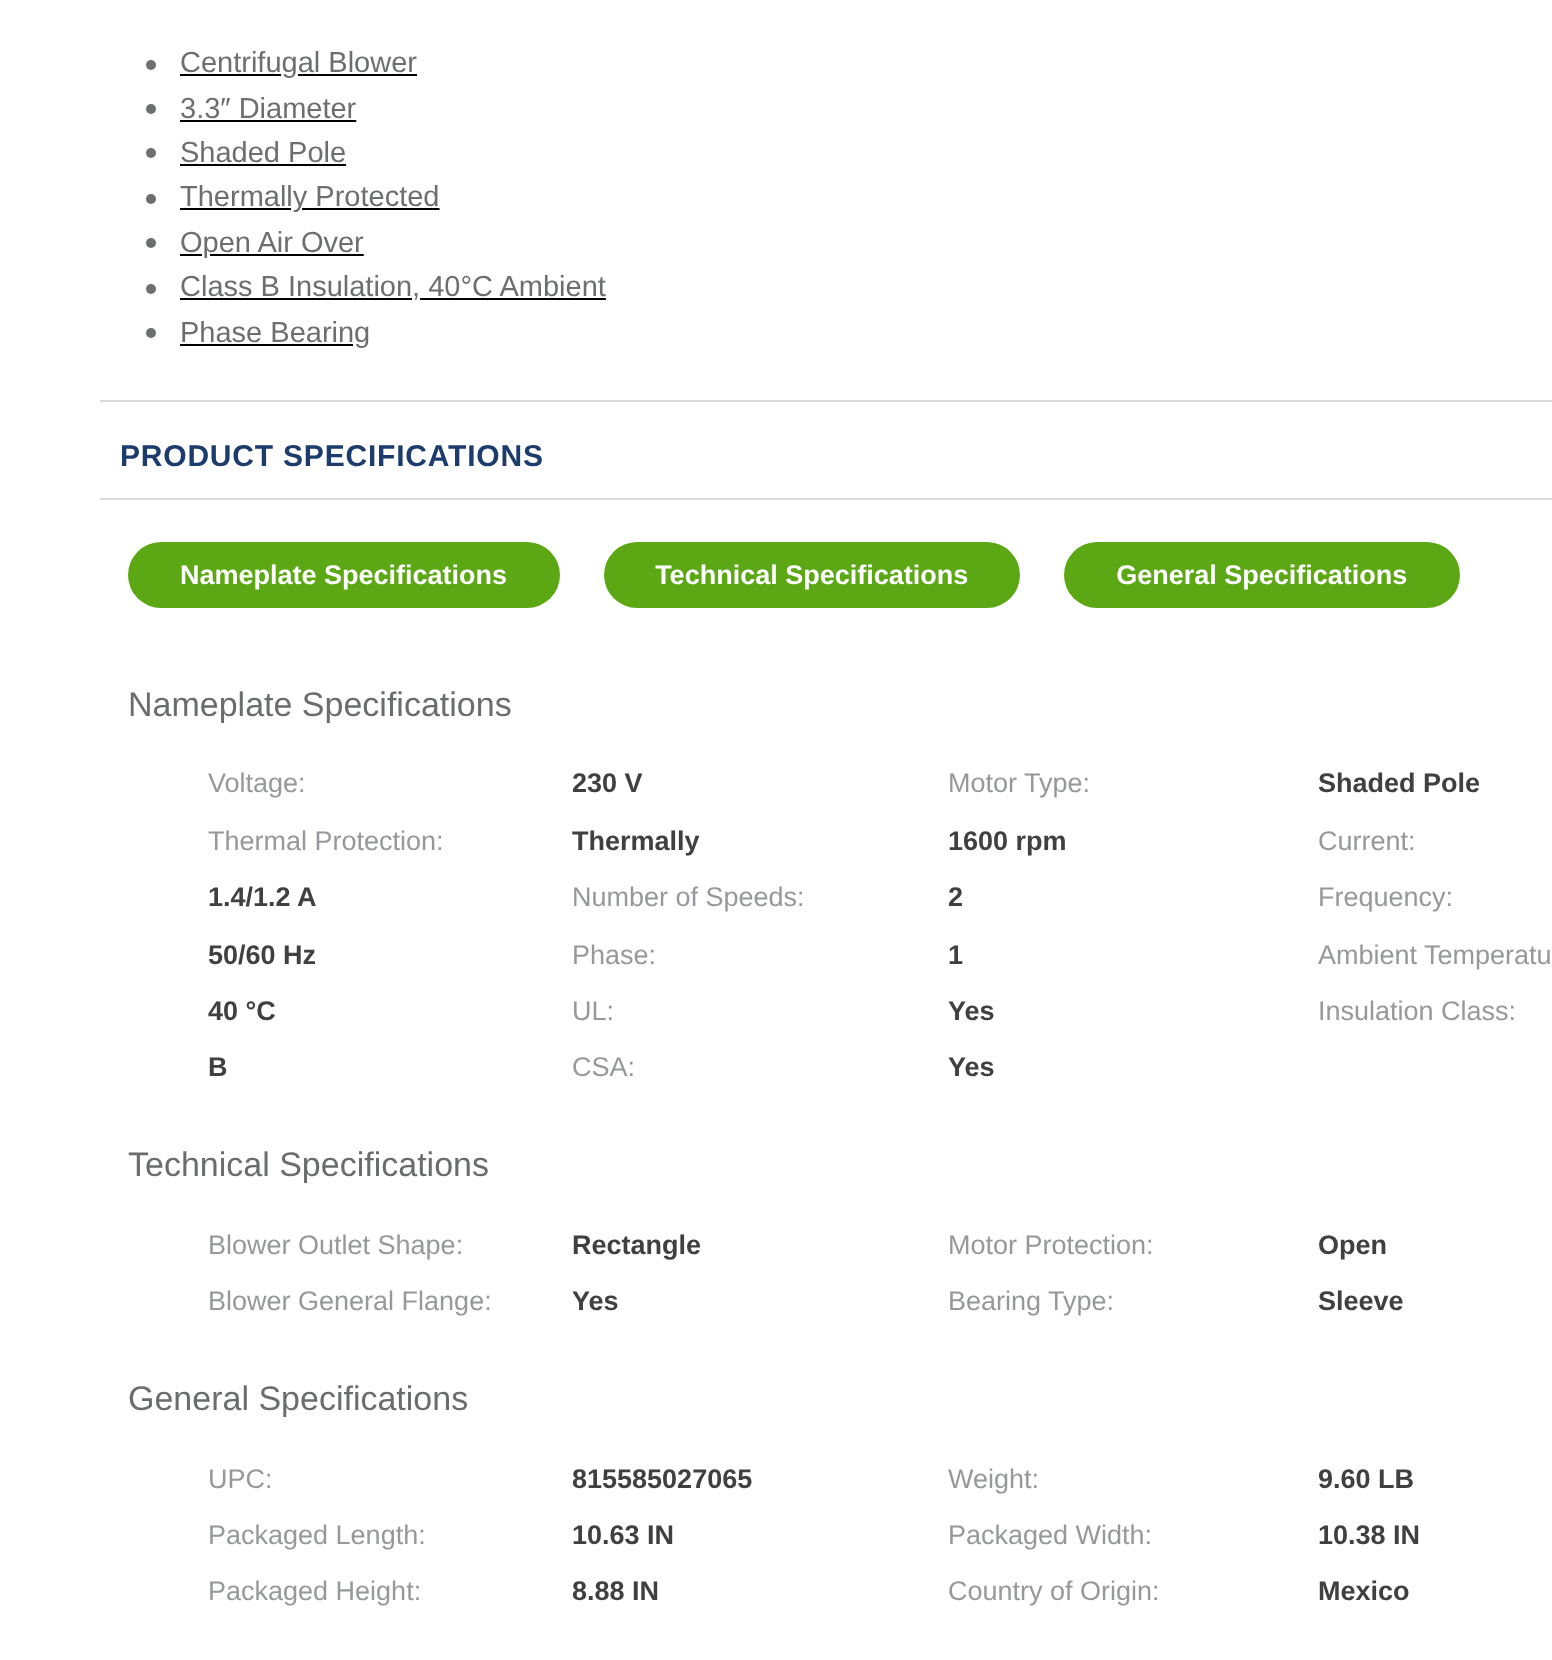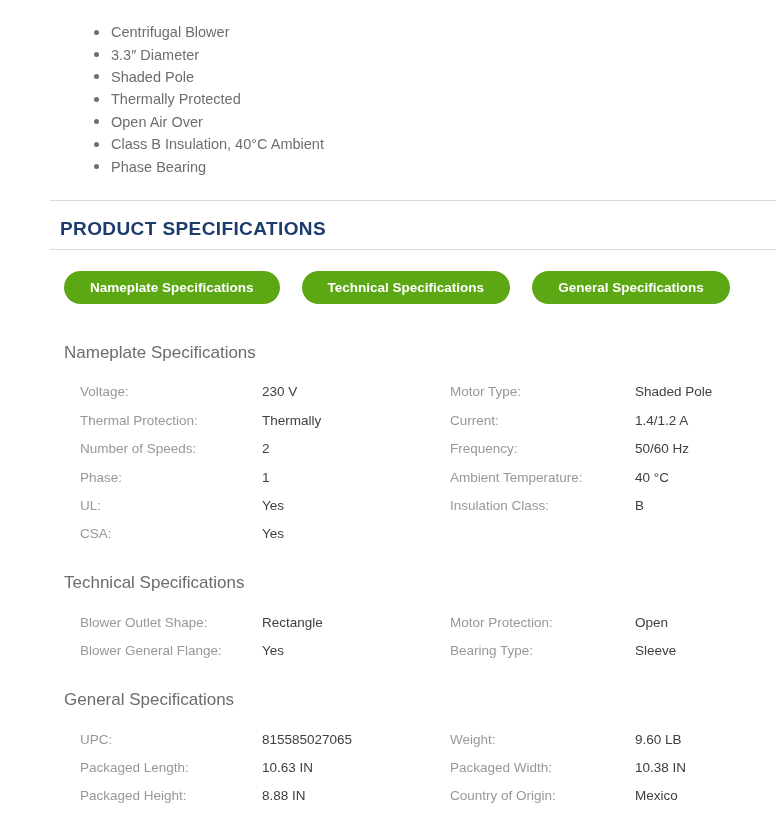--- a/index.html
+++ b/index.html
@@ -9,21 +9,22 @@
     height: 830px;
     overflow: hidden;
     background: #ffffff;
     font-family: "Liberation Sans", "DejaVu Sans", sans-serif;
   }
 
   
   .features {
     list-style: none;
     margin: 0;
-    padding: 21px 0 0 94px;
+    padding: 21px 0 0 73px;
+    text-decoration: underline;
   }
   .features li {
     height: 22.4px;
     display: flex;
     align-items: center;
     font-size: 14.5px;
     color: #6d6e70;
   }
   .bullet-dot {
     width: 5px;
@@ -38,21 +39,21 @@
   .divider {
     border: none;
     border-top: 1px solid #dadada;
     margin: 0 0 0 50px;
     height: 0;
   }
   .divider-top { margin-top: 22px; }
   .section-title {
     margin: 0;
     padding: 20px 0 13px 60px;
-    font-size: 19px;
+    font-size: 15px;
     line-height: 15px;
     font-weight: bold;
     letter-spacing: 0.4px;
     color: var(--heading-navy, #1d3c6e);
   }
 
   
   .tabs {
     display: flex;
     gap: 22px;
@@ -79,31 +80,31 @@
     margin: 25px 0 0 64px;
     font-size: 17px;
     line-height: 20px;
     font-weight: normal;
     color: #6b6c6e;
   }
   .section:first-of-type h3 { margin-top: 39px; }
   .grid {
     display: grid;
     grid-template-columns: 182px 188px 185px 1fr;
-    margin: 15px 0 0 80px;
+    margin: 15px 0 0 104px;
   }
   .cell {
     height: 28.4px;
     display: flex;
     align-items: center;
     font-size: 13.5px;
     white-space: nowrap;
   }
   .spec-label { color: #97989b; }
-  .spec-value { color: #404042; font-weight: normal; }
+  .spec-value { color: #404042; font-weight: bold; }
 </style>
 </head>
 <body>
 
 <main>
 
   <ul class="features">
     <li>
         <span class="bullet-dot"></span>
         <span>Centrifugal Blower</span>
@@ -147,20 +148,21 @@
   <section class="section">
     <h3>Nameplate Specifications</h3>
     <div class="grid">
       <div class="cell spec-label">Voltage:</div>
       <div class="cell spec-value">230 V</div>
       <div class="cell spec-label">Motor Type:</div>
       <div class="cell spec-value">Shaded Pole</div>
 
       <div class="cell spec-label">Thermal Protection:</div>
       <div class="cell spec-value">Thermally</div>
+      <div class="cell spec-value">1600 rpm</div>
 
       <div class="cell spec-label">Current:</div>
       <div class="cell spec-value">1.4/1.2 A</div>
       <div class="cell spec-label">Number of Speeds:</div>
       <div class="cell spec-value">2</div>
 
       <div class="cell spec-label">Frequency:</div>
       <div class="cell spec-value">50/60 Hz</div>
       <div class="cell spec-label">Phase:</div>
       <div class="cell spec-value">1</div>

